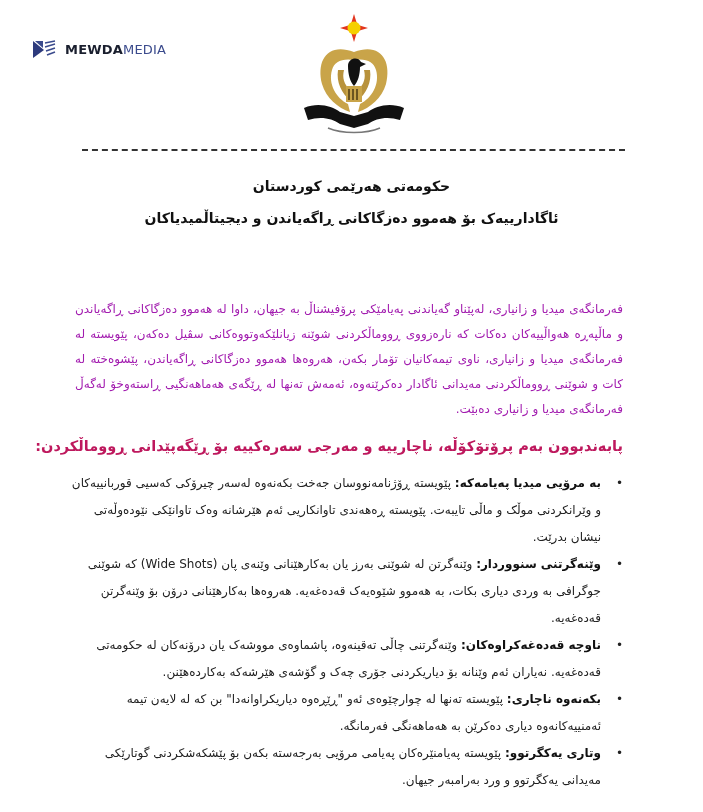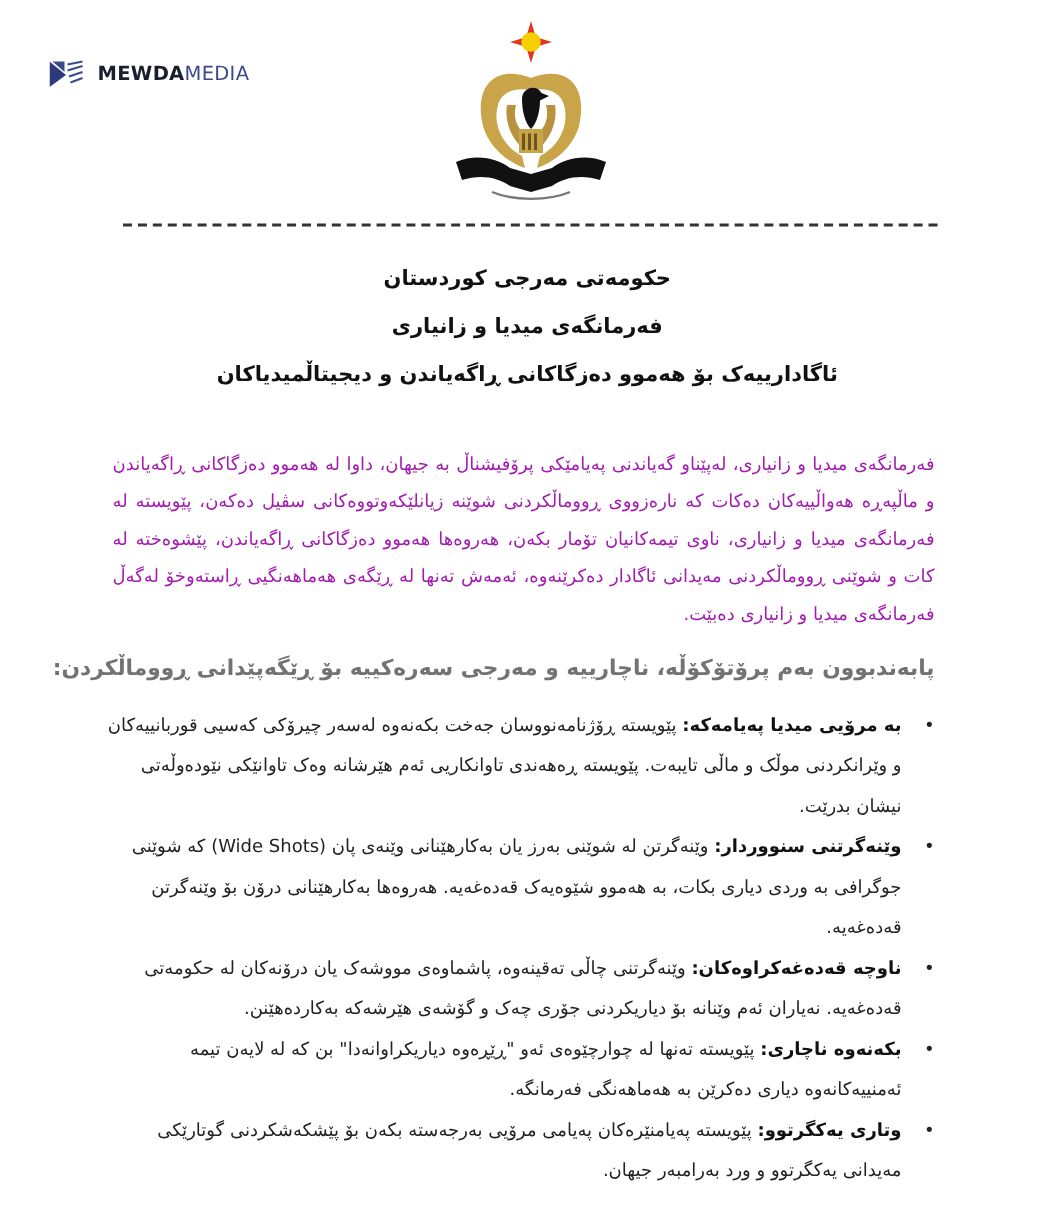--- a/index.html
+++ b/index.html
@@ -7,21 +7,21 @@
     .brand { position: absolute; left: 33px; top: 39px; display: flex; align-items: center; gap: 8px; }
     .brand svg { display: block; }
     .brand-text { font-family: "DejaVu Sans", sans-serif; font-size: 13px; letter-spacing: 0.2px; line-height: 1; }
     .brand-bold { color: #1a1f2e; font-weight: bold; }
     .brand-light { color: #3a4a8c; font-weight: normal; }
     .emblem { position: absolute; left: 298px; top: 12px; width: 112px; height: 122px; }
     .divider { position: absolute; left: 82px; right: 78px; top: 149px; border-top: 2px dashed #333; height: 0; }
     .headings { position: absolute; left: 0; right: 0; top: 170px; text-align: center; direction: rtl; }
     .heading { font-weight: bold; font-size: 14px; line-height: 32px; color: #111; }
     .intro { position: absolute; left: 75px; right: 80px; top: 297px; direction: rtl; text-align: justify; font-size: 12px; line-height: 25px; color: #a21caf; }
-    .section-title { position: absolute; right: 80px; top: 438px; direction: rtl; font-weight: bold; font-size: 14.5px; color: #737373; }
+    .section-title { position: absolute; right: 80px; top: 438px; direction: rtl; font-weight: bold; font-size: 14.5px; color: #be185d; }
     .bullets { position: absolute; left: 70px; right: 80px; top: 470px; direction: rtl; margin: 0; padding: 0 22px 0 0; list-style: none; }
     .bullets li { position: relative; font-size: 12px; line-height: 27px; color: #222; margin-bottom: 0; }
     .bullet-dot { position: absolute; right: -22px; top: 0; font-size: 12px; }
     .bullet-term { font-weight: bold; color: #111; }
   </style>
 </head>
 <body>
 
 <div class="brand">
   <svg width="24" height="20" viewBox="0 0 24 20">
@@ -59,22 +59,21 @@
     <rect x="58" y="77" width="2" height="11" fill="#6b5420"></rect>
 
     <path d="M6,96 C20,90 34,94 42,100 L56,104 L70,100 C78,94 92,90 106,96 L102,108 C90,104 78,106 70,112 L56,116 L42,112 C34,106 22,104 10,108 Z" fill="#111"></path>
     <path d="M30,116 C44,122 68,122 82,116" fill="none" stroke="#777" stroke-width="1.5"></path>
   </svg>
 </div>
 
 <div class="divider"></div>
 
 <div class="headings">
-  <div class="heading">حکومەتی مەرجی کوردستان</div>
-  <div class="heading">فەرمانگەی میدیا و زانیاری</div>
+  <div class="heading">حکومەتی هەرێمی کوردستان</div>
   <div class="heading">ئاگادارییەک بۆ هەموو دەزگاکانی ڕاگەیاندن و دیجیتاڵمیدیاکان</div>
 </div>
 
 <p class="intro" style="margin:0;">فەرمانگەی میدیا و زانیاری، لەپێناو گەیاندنی پەیامێکی پرۆفیشناڵ بە جیهان، داوا لە هەموو دەزگاکانی ڕاگەیاندن و ماڵپەڕە هەواڵییەکان دەکات کە نارەزووی ڕووماڵکردنی شوێنە زیانلێکەوتووەکانی سڤیل دەکەن، پێویستە لە فەرمانگەی میدیا و زانیاری، ناوی تیمەکانیان تۆمار بکەن، هەروەها هەموو دەزگاکانی ڕاگەیاندن، پێشوەختە لە کات و شوێنی ڕووماڵکردنی مەیدانی ئاگادار دەکرێنەوە، ئەمەش تەنها لە ڕێگەی هەماهەنگیی ڕاستەوخۆ لەگەڵ فەرمانگەی میدیا و زانیاری دەبێت.</p>
 
 <div class="section-title">پابەندبوون بەم پرۆتۆکۆڵە، ناچارییە و مەرجی سەرەکییە بۆ ڕێگەپێدانی ڕووماڵکردن:</div>
 
 <ul class="bullets">
   <li>
     <span class="bullet-dot">•</span>

